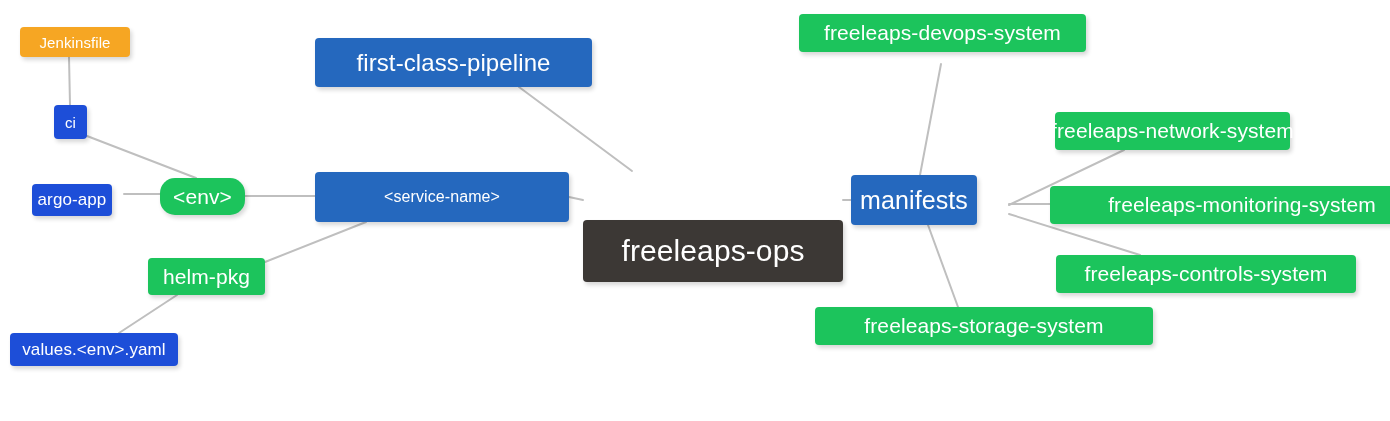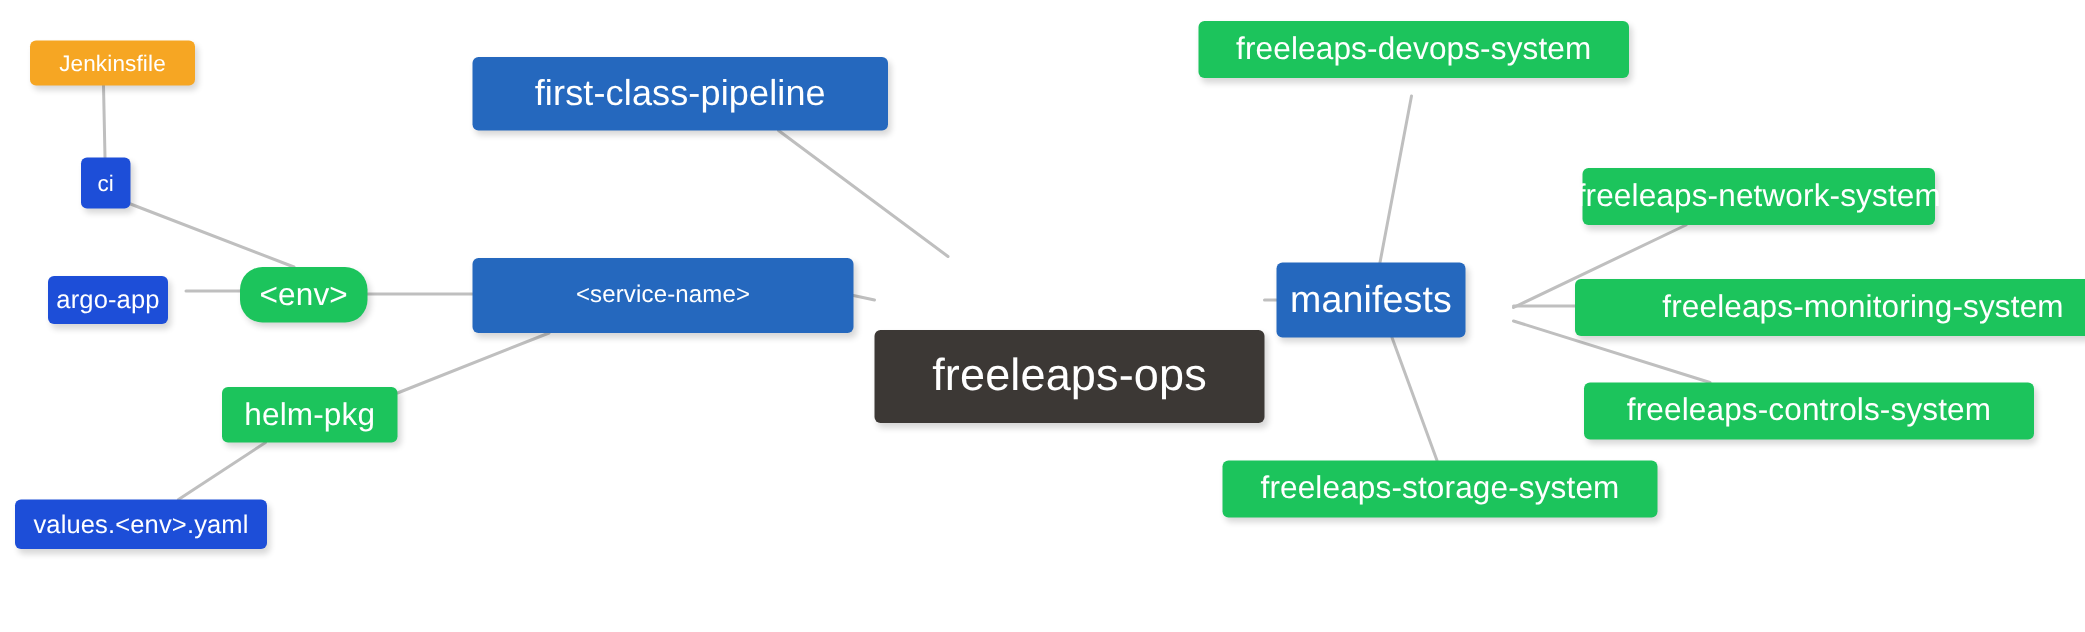--- a/index.html
+++ b/index.html
@@ -95,17 +95,17 @@
       </div>
       <div class="node n-green" style="left: 1055px; top: 112px; width: 235px; height: 38px; font-size: 21px;">
         <span>freeleaps-network-system</span>
       </div>
       <div class="node n-green" style="left: 1050px; top: 186px; width: 384px; height: 38px; font-size: 21px;">
         <span>freeleaps-monitoring-system</span>
       </div>
       <div class="node n-green" style="left: 1056px; top: 255px; width: 300px; height: 38px; font-size: 21px;">
         <span>freeleaps-controls-system</span>
       </div>
-      <div class="node n-green" style="left: 815px; top: 307px; width: 290px; height: 38px; font-size: 21px;">
+      <div class="node n-green" style="left: 815px; top: 307px; width: 338px; height: 38px; font-size: 21px;">
         <span>freeleaps-storage-system</span>
       </div>
     </div>
 </div>
 
 </body></html>

